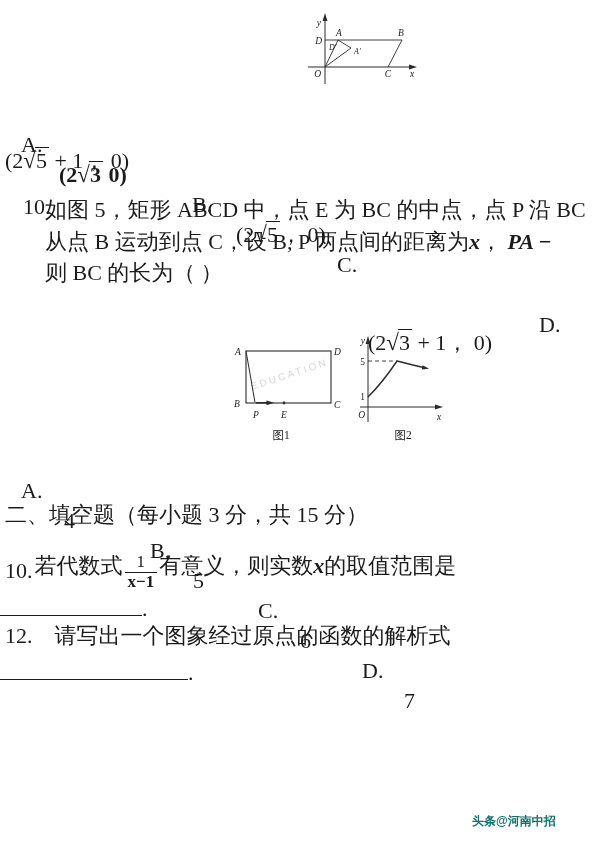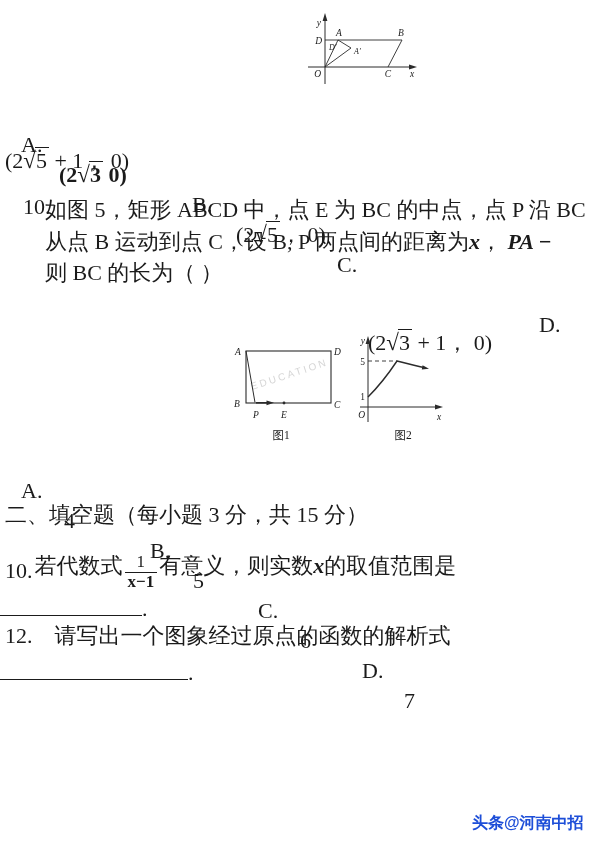--- a/index.html
+++ b/index.html
@@ -16,21 +16,21 @@
   .qnum{font-size:22px;}
   .qline{font-size:22px;line-height:31.6px;white-space:pre;}
   .frac{display:inline-block;vertical-align:-14px;text-align:center;font-size:17px;line-height:1.1;margin:0 2px;}
   .frac .num{display:block;padding:0 2px;}
   .frac .den{display:block;border-top:1.5px solid #1b1b1b;padding:0 3px;font-weight:600;}
   .blank-line{border-bottom:1.5px solid #1b1b1b;display:inline-block;height:16px;}
   .period{font-size:22px;}
   .section-title{font-size:22px;white-space:pre;}
   .footer-mark{
     font-family:"Liberation Sans","DejaVu Sans",sans-serif;
-    font-size:16px;font-weight:600;color:#1d4ed8;white-space:pre;
+    font-size:12px;font-weight:600;color:#0f766e;white-space:pre;
   }
   svg text{font-family:"Liberation Serif","DejaVu Serif",serif;fill:#1b1b1b;}
   svg .lbl{font-style:italic;font-size:9.5px;}
   svg .lbl-sm{font-style:italic;font-size:8px;}
   svg .cap{font-size:11.5px;font-style:normal;}
   svg .wm{fill:#d6d6d6;font-size:10px;letter-spacing:2.5px;font-style:normal;
     font-family:"Liberation Sans","DejaVu Sans",sans-serif;}
   svg line,svg path,svg rect{stroke:#2b2b2b;fill:none;}
 </style>
 </head>

